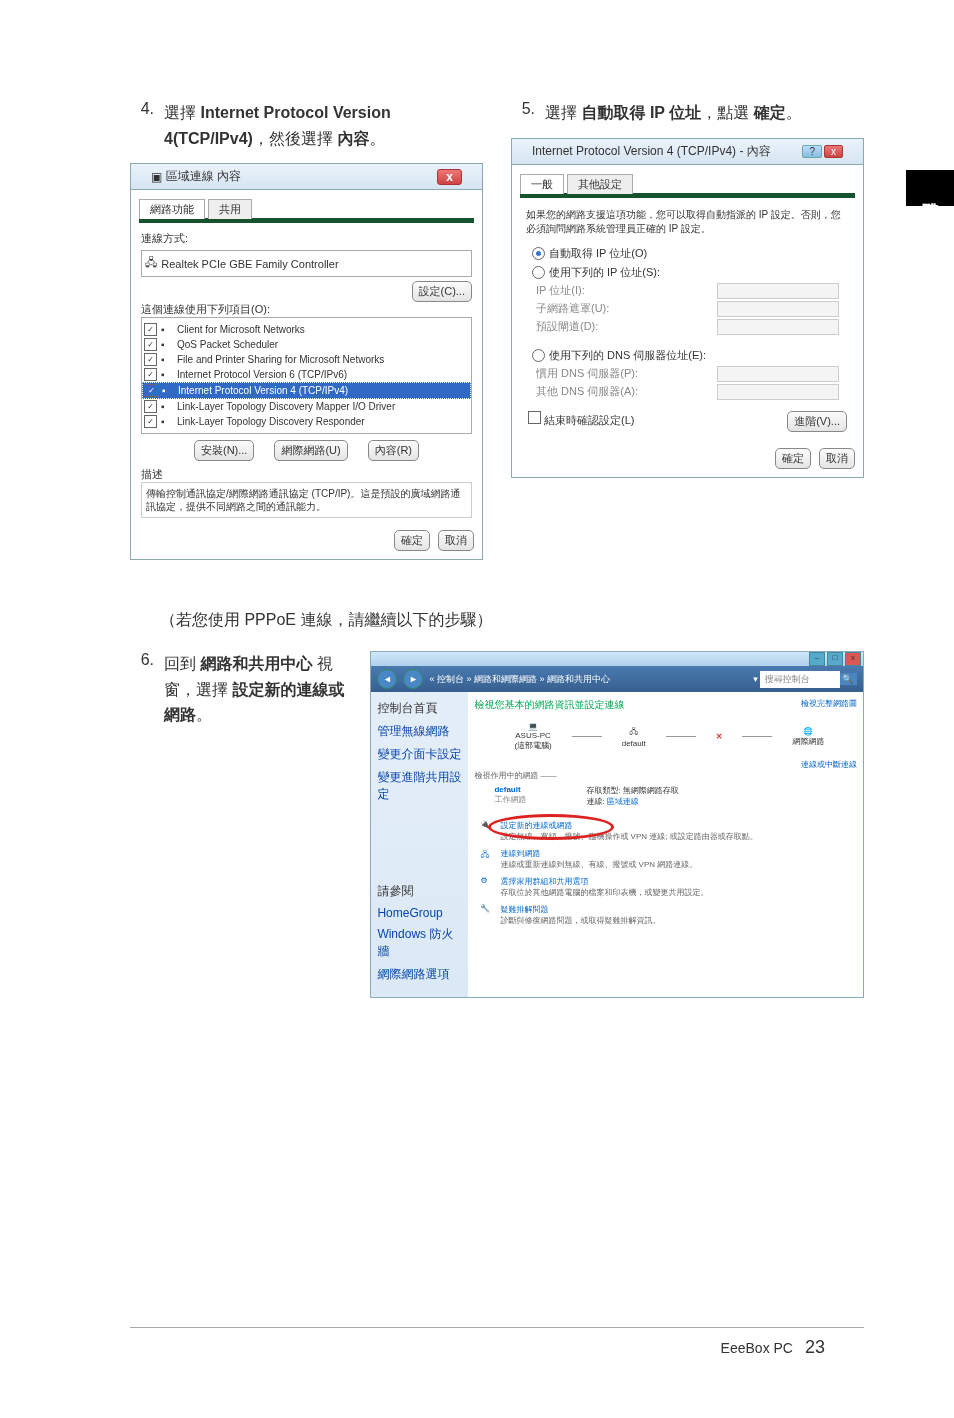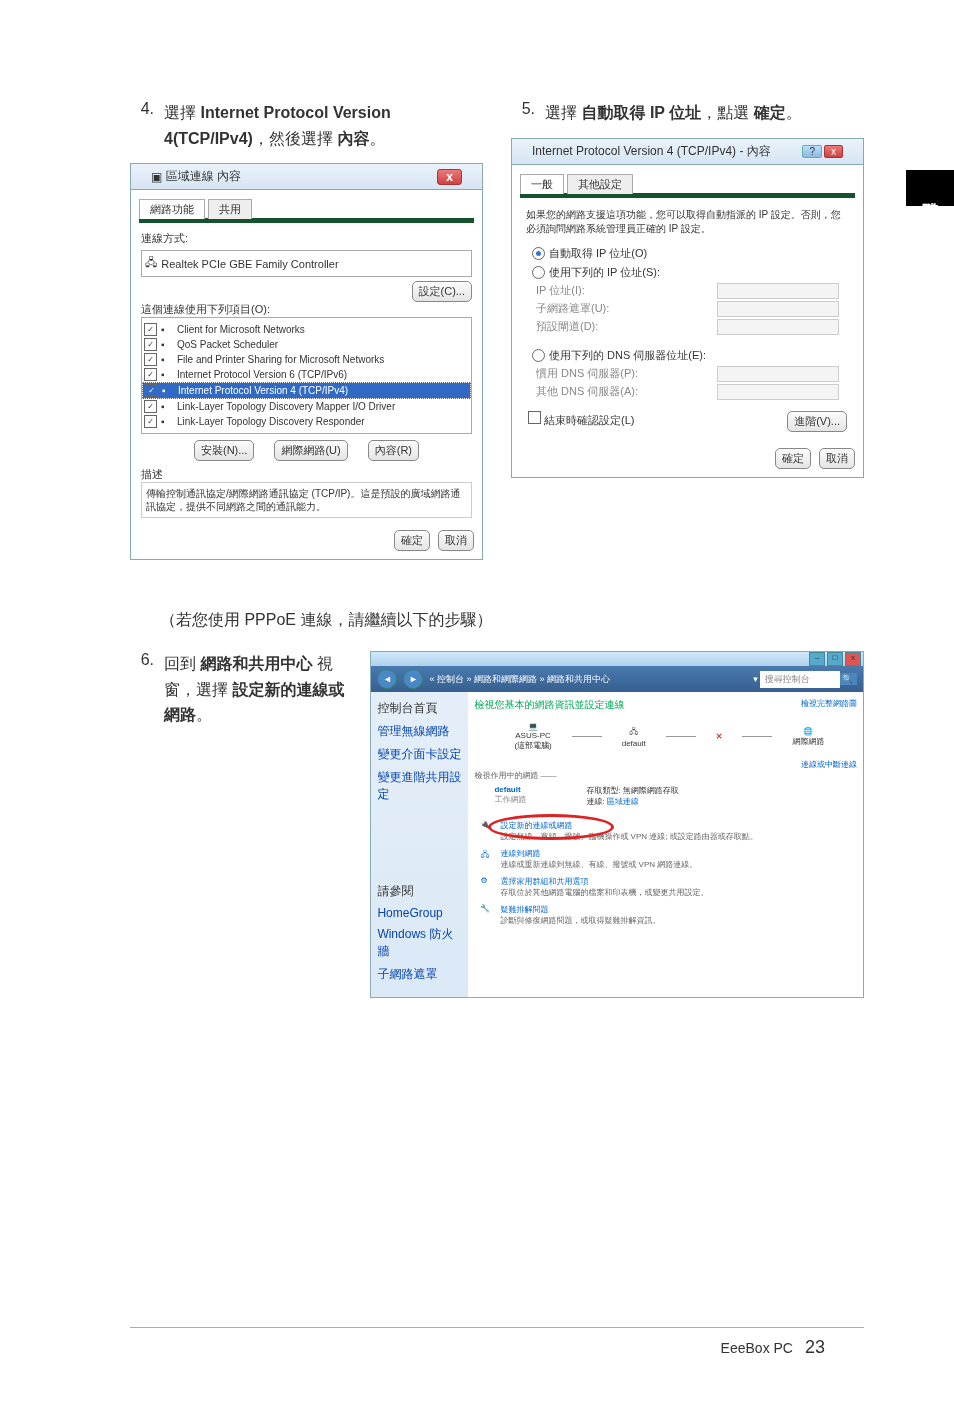--- a/index.html
+++ b/index.html
@@ -245,21 +245,21 @@
           <div style="color:#333">控制台首頁</div>
           <div id="leftnav-items">
               <div>管理無線網路</div>
               <div>變更介面卡設定</div>
               <div>變更進階共用設定</div>
             </div>
           <div style="margin-top:80px" id="leftnav-bottom">
               <div style="color: rgb(51, 51, 51);">請參閱</div>
               <div>HomeGroup</div>
               <div>Windows 防火牆</div>
-              <div>子網路遮罩</div>
+              <div>網際網路選項</div>
             </div>
         </div>
         <div class="rightpane">
           <div style="display:flex;justify-content:space-between">
             <div class="pane-title">檢視您基本的網路資訊並設定連線</div>
             <div style="color:#06c;font-size:8px">檢視完整網路圖</div>
           </div>
           <div class="diag">
             <div class="diag-node">💻<div>ASUS-PC</div><div>(這部電腦)</div></div>
             <div class="diag-line"></div>

